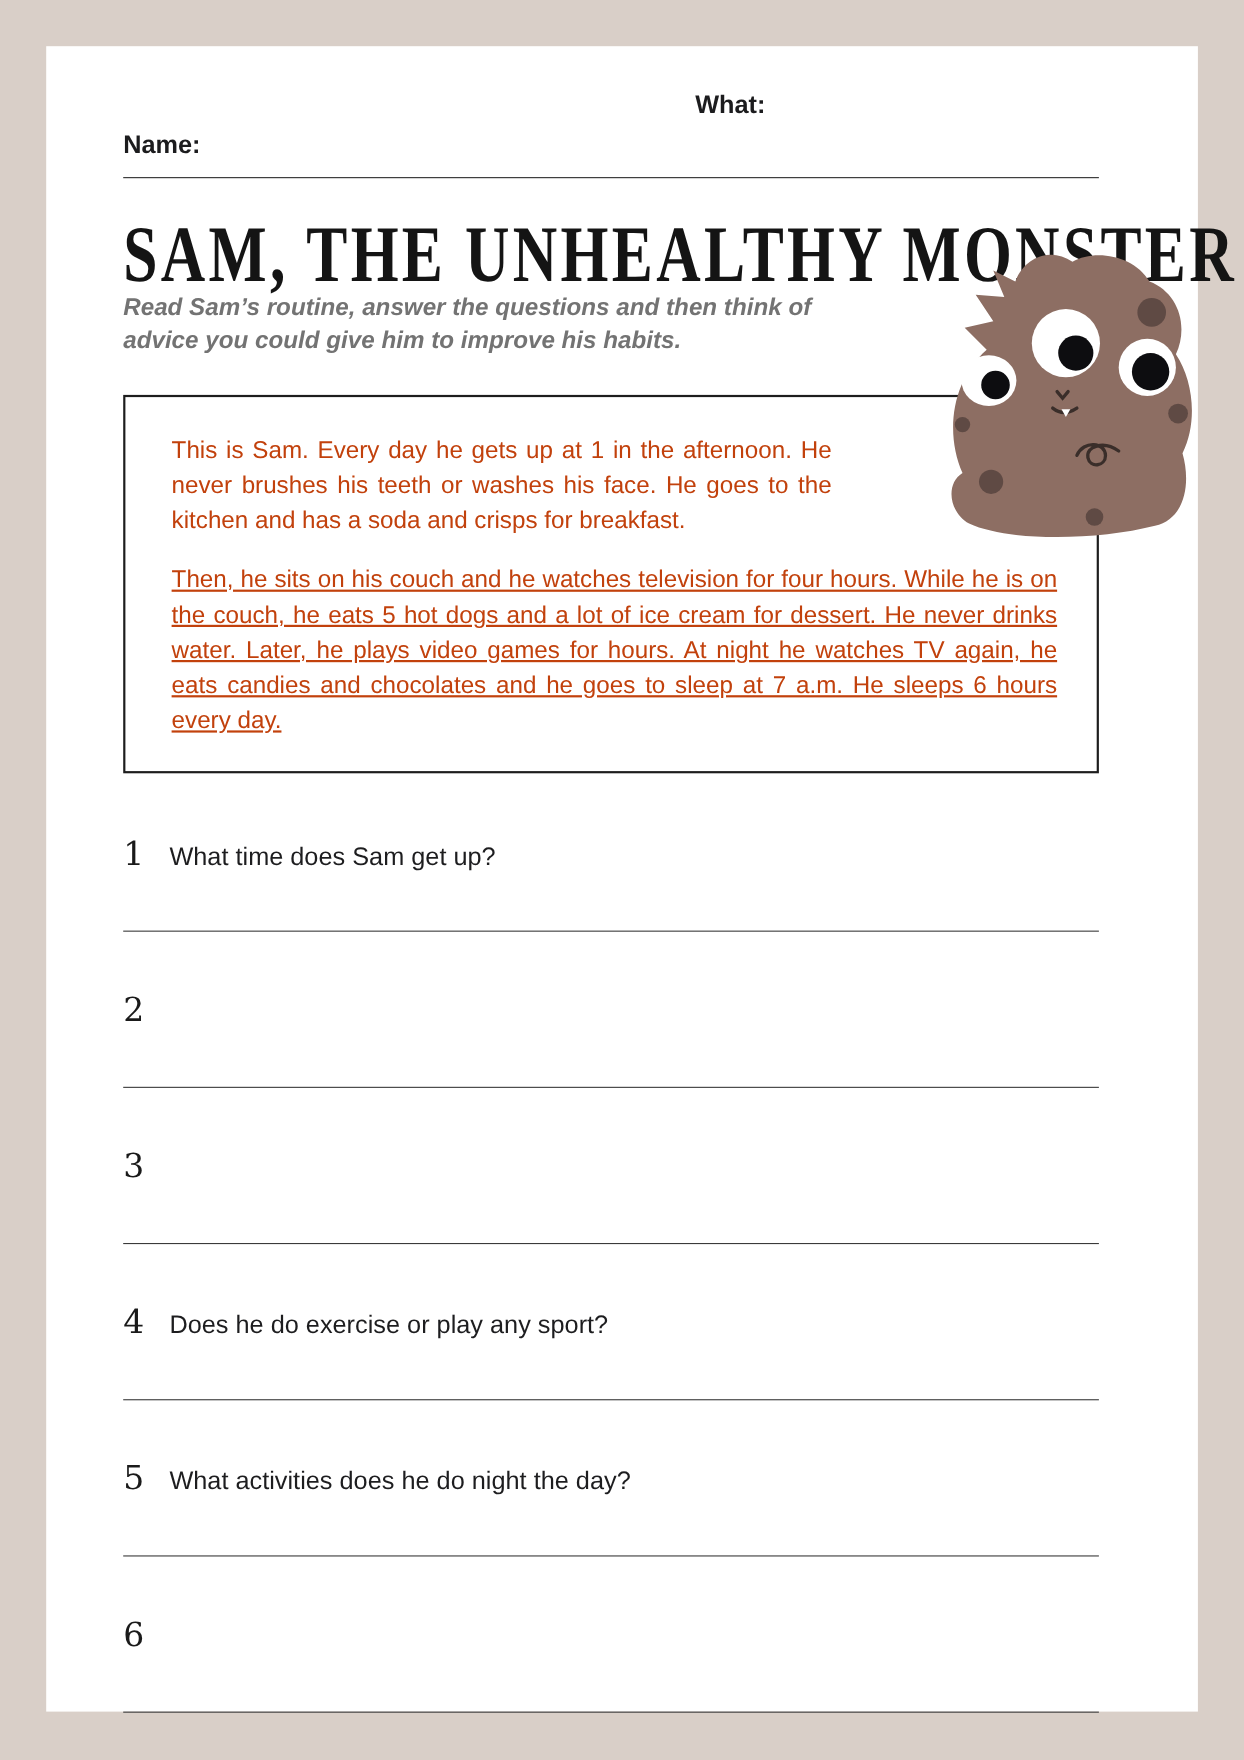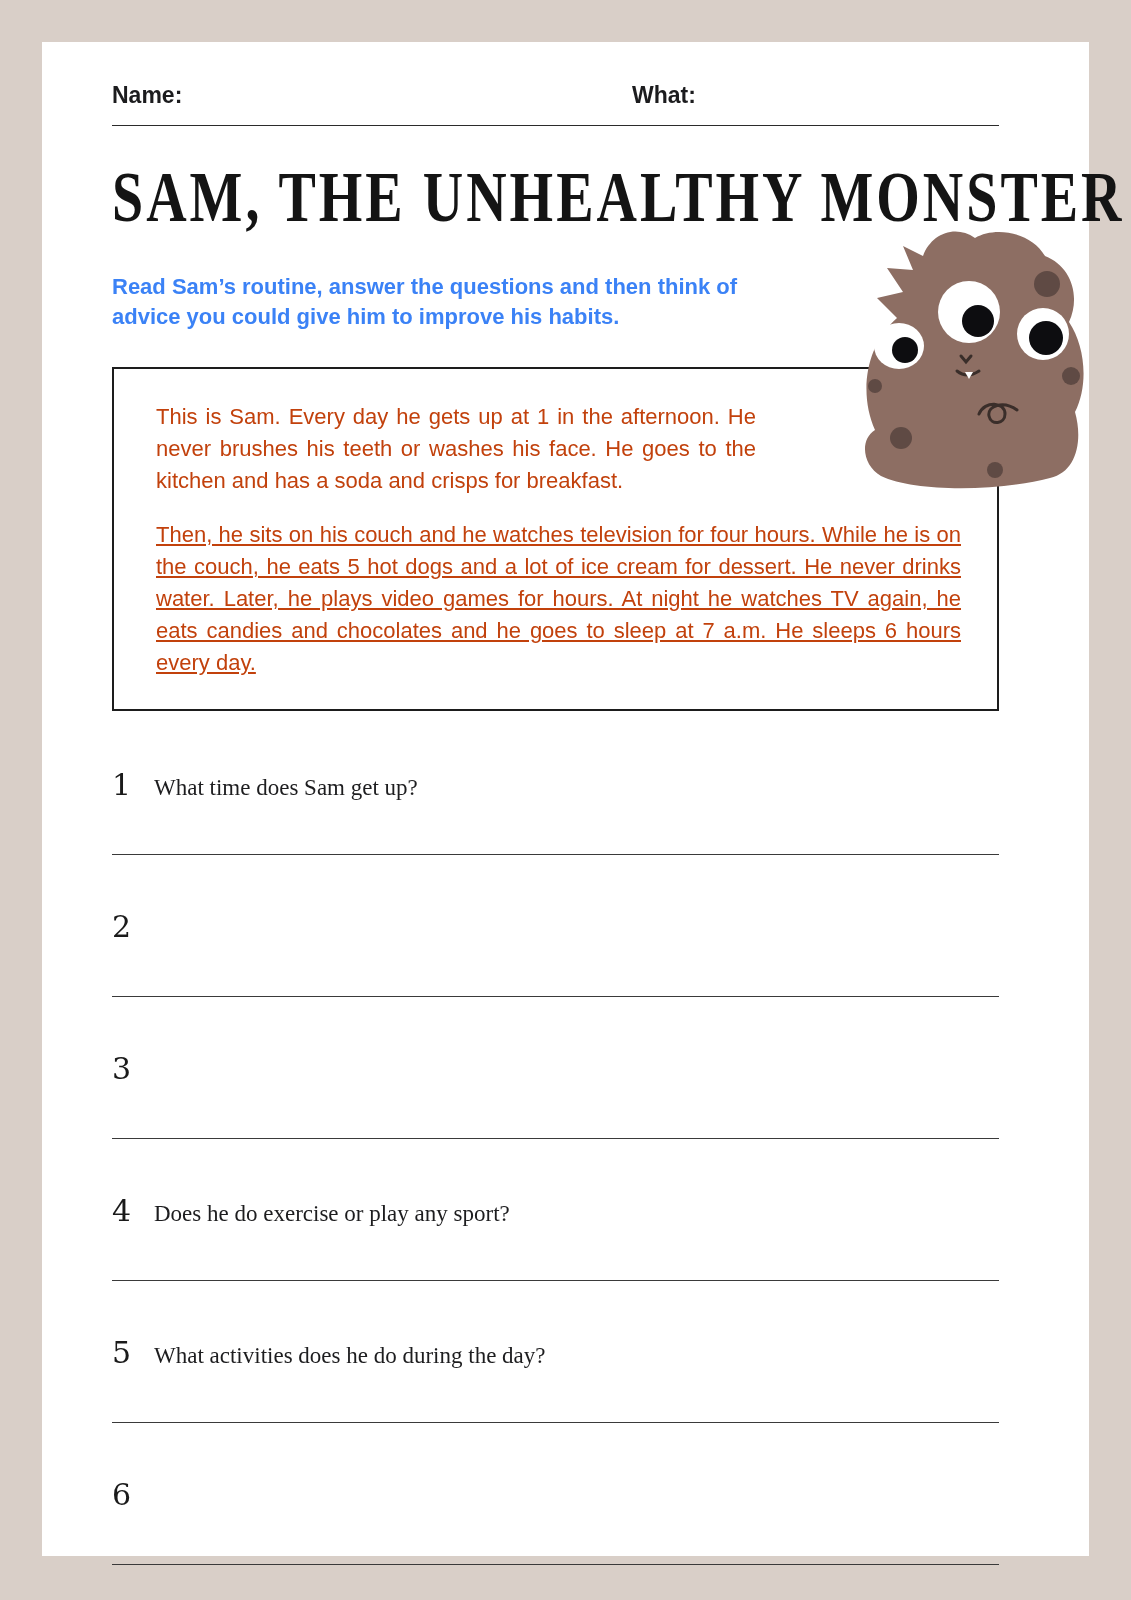--- a/index.html
+++ b/index.html
@@ -18,41 +18,41 @@
   }
   
   .name-date-row {
     margin-top:40px;
     display:flex;
     border-bottom:1.5px solid #2b2b2b;
     padding-bottom:16px;
     font-size:23px;
     font-weight:bold;
   }
-  .name-label { width:520px; }
+  .name-label { width:520px;margin-top:36px; }
   
   .title {
     margin-top:38px;
     font-family:"Liberation Serif", serif;
     font-weight:700;
     font-size:56px;
     letter-spacing:3px;
     white-space:nowrap;
     transform:scaleY(1.3);
     transform-origin:left center;
     color:#141414;
   }
   
   .instructions {
-    margin-top:44px;
     font-size:22px;
     font-weight:bold;
     line-height:1.35;
     max-width:680px;
-    color:#3b82f6;
+    color:#737373;
+    font-style:italic;
   }
   
   .reading-box {
     position:relative;
     margin-top:36px;
     border:2px solid #1d1d1d;
     padding:32px 36px 30px 42px;
   }
   .reading-box p {
     font-size:22px;
@@ -78,21 +78,20 @@
   .q-number {
     font-family:"DejaVu Serif", serif;
     font-size:30px;
     width:42px;
     flex:0 0 42px;
     color:#1a1a1a;
   }
   .q-text {
     font-size:23px;
     color:#1d1d1f;
-    font-family:Liberation Serif, serif;
   }
   .answer-line {
     margin-top:52px;
     border-bottom:1.5px solid #3a3a3a;
     height:1px;
   }
 </style>
 </head>
 <body>
 
@@ -180,21 +179,21 @@
       <div class="q-row">
         <span class="q-number">4</span>
         <span class="q-text">Does he do exercise or play any sport?</span>
       </div>
       <div class="answer-line"></div>
     </div>
 
     <div class="question">
       <div class="q-row">
         <span class="q-number">5</span>
-        <span class="q-text">What activities does he do during the day?</span>
+        <span class="q-text">What activities does he do night the day?</span>
       </div>
       <div class="answer-line"></div>
     </div>
 
     <div class="question">
       <div class="q-row">
         <span class="q-number">6</span>
       </div>
       <div class="answer-line"></div>
     </div>

